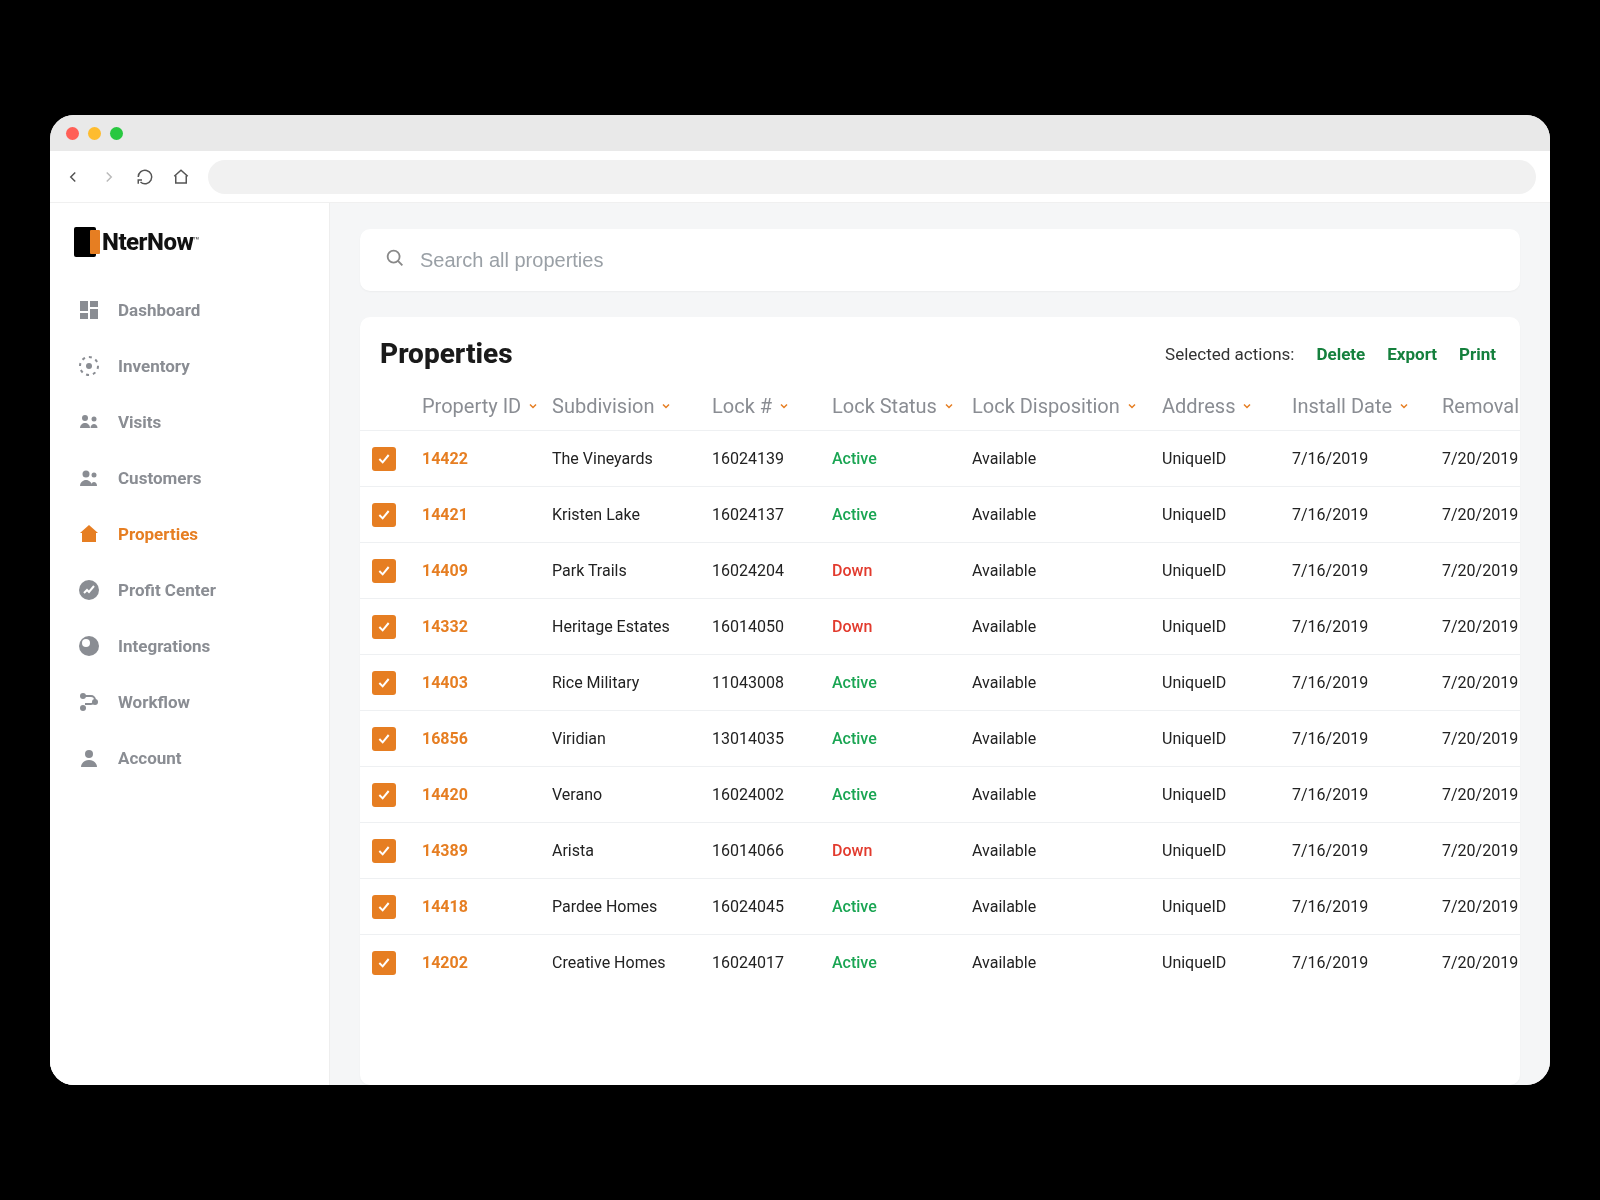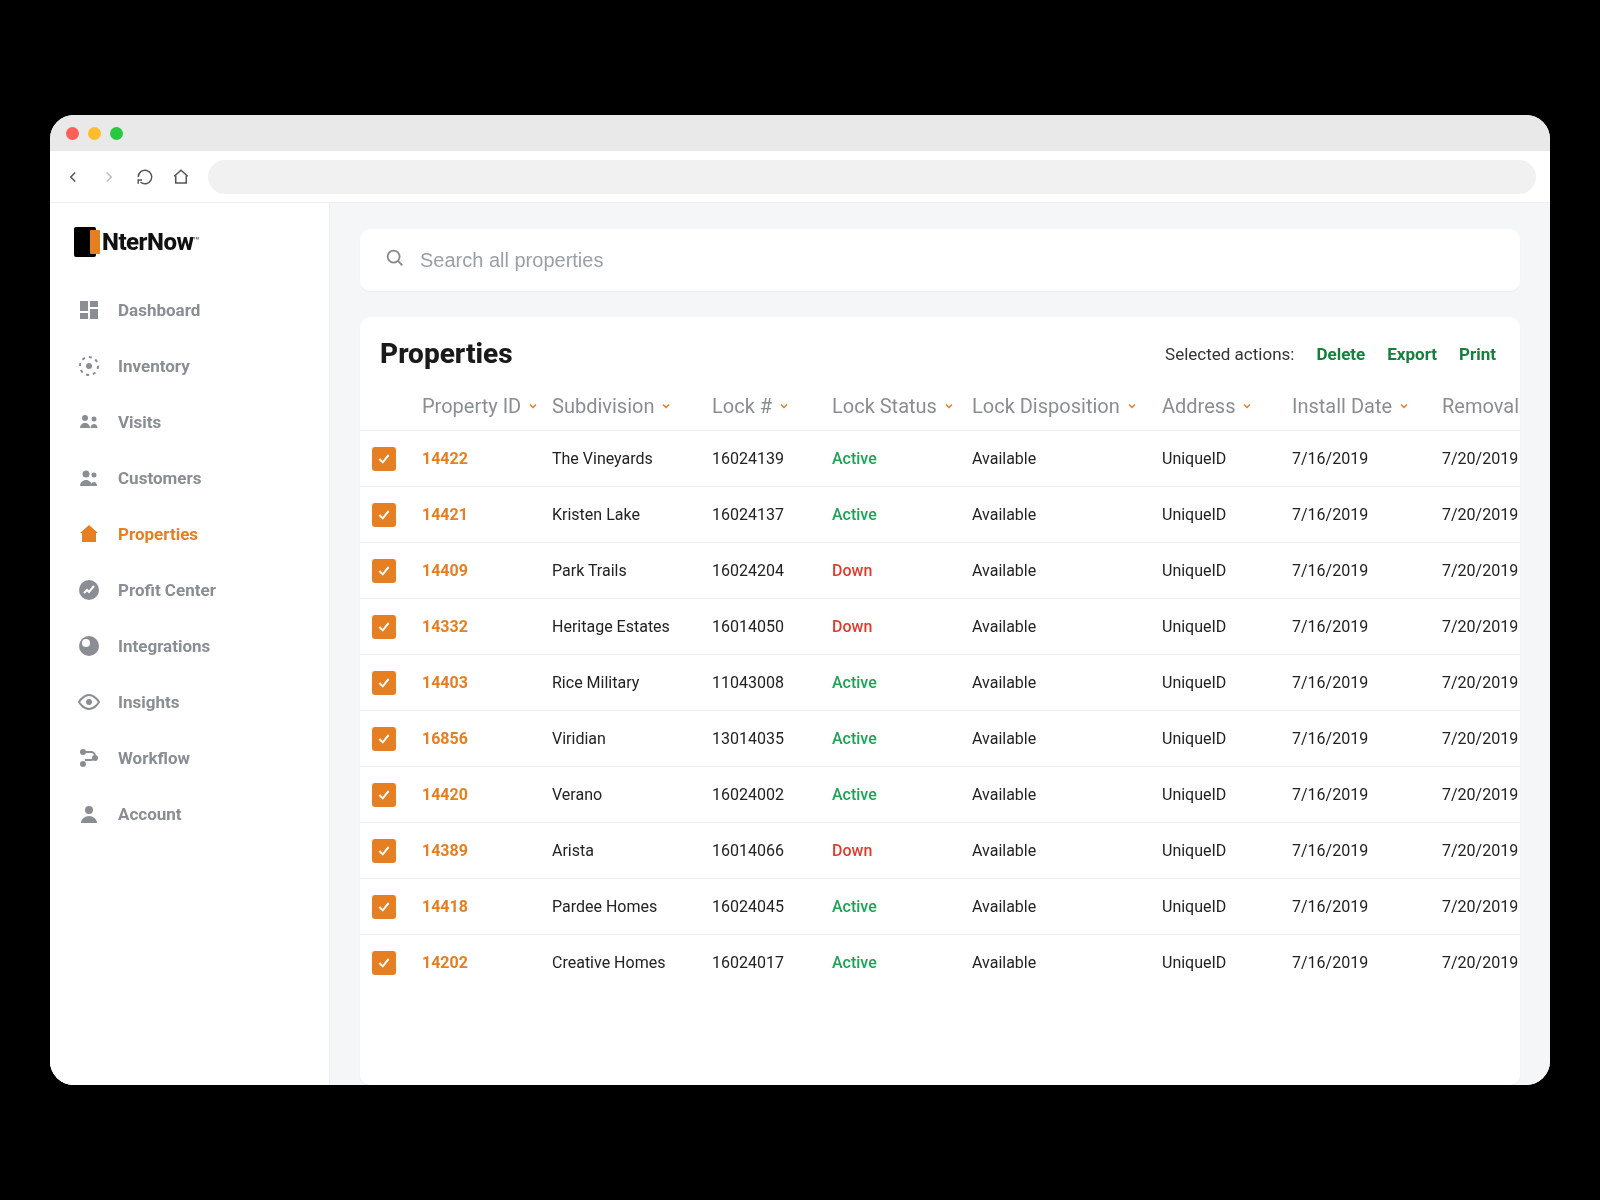--- a/index.html
+++ b/index.html
@@ -221,29 +221,20 @@
               <svg viewBox="0 0 24 24">
                 <circle cx="12" cy="12" r="10"></circle>
                 <circle cx="9" cy="9" r="4" fill="#fff"></circle>
               </svg>
             </span>
             <span>Integrations</span>
           </div>
           <div class="nav-item">
             <span class="nav-icon">
               <svg viewBox="0 0 24 24">
-                <path d="M12 5C6 5 2 12 2 12s4 7 10 7 10-7 10-7-4-7-10-7z" fill="none" stroke="currentColor" stroke-width="2"></path>
-                <circle cx="12" cy="12" r="3"></circle>
-              </svg>
-            </span>
-            <span>Insights</span>
-          </div>
-          <div class="nav-item">
-            <span class="nav-icon">
-              <svg viewBox="0 0 24 24">
                 <circle cx="6" cy="6" r="3"></circle>
                 <circle cx="6" cy="18" r="3"></circle>
                 <circle cx="18" cy="12" r="3"></circle>
                 <path d="M8 6h6a4 4 0 0 1 0 8H8" fill="none" stroke="currentColor" stroke-width="2"></path>
               </svg>
             </span>
             <span>Workflow</span>
           </div>
           <div class="nav-item">
             <span class="nav-icon">

